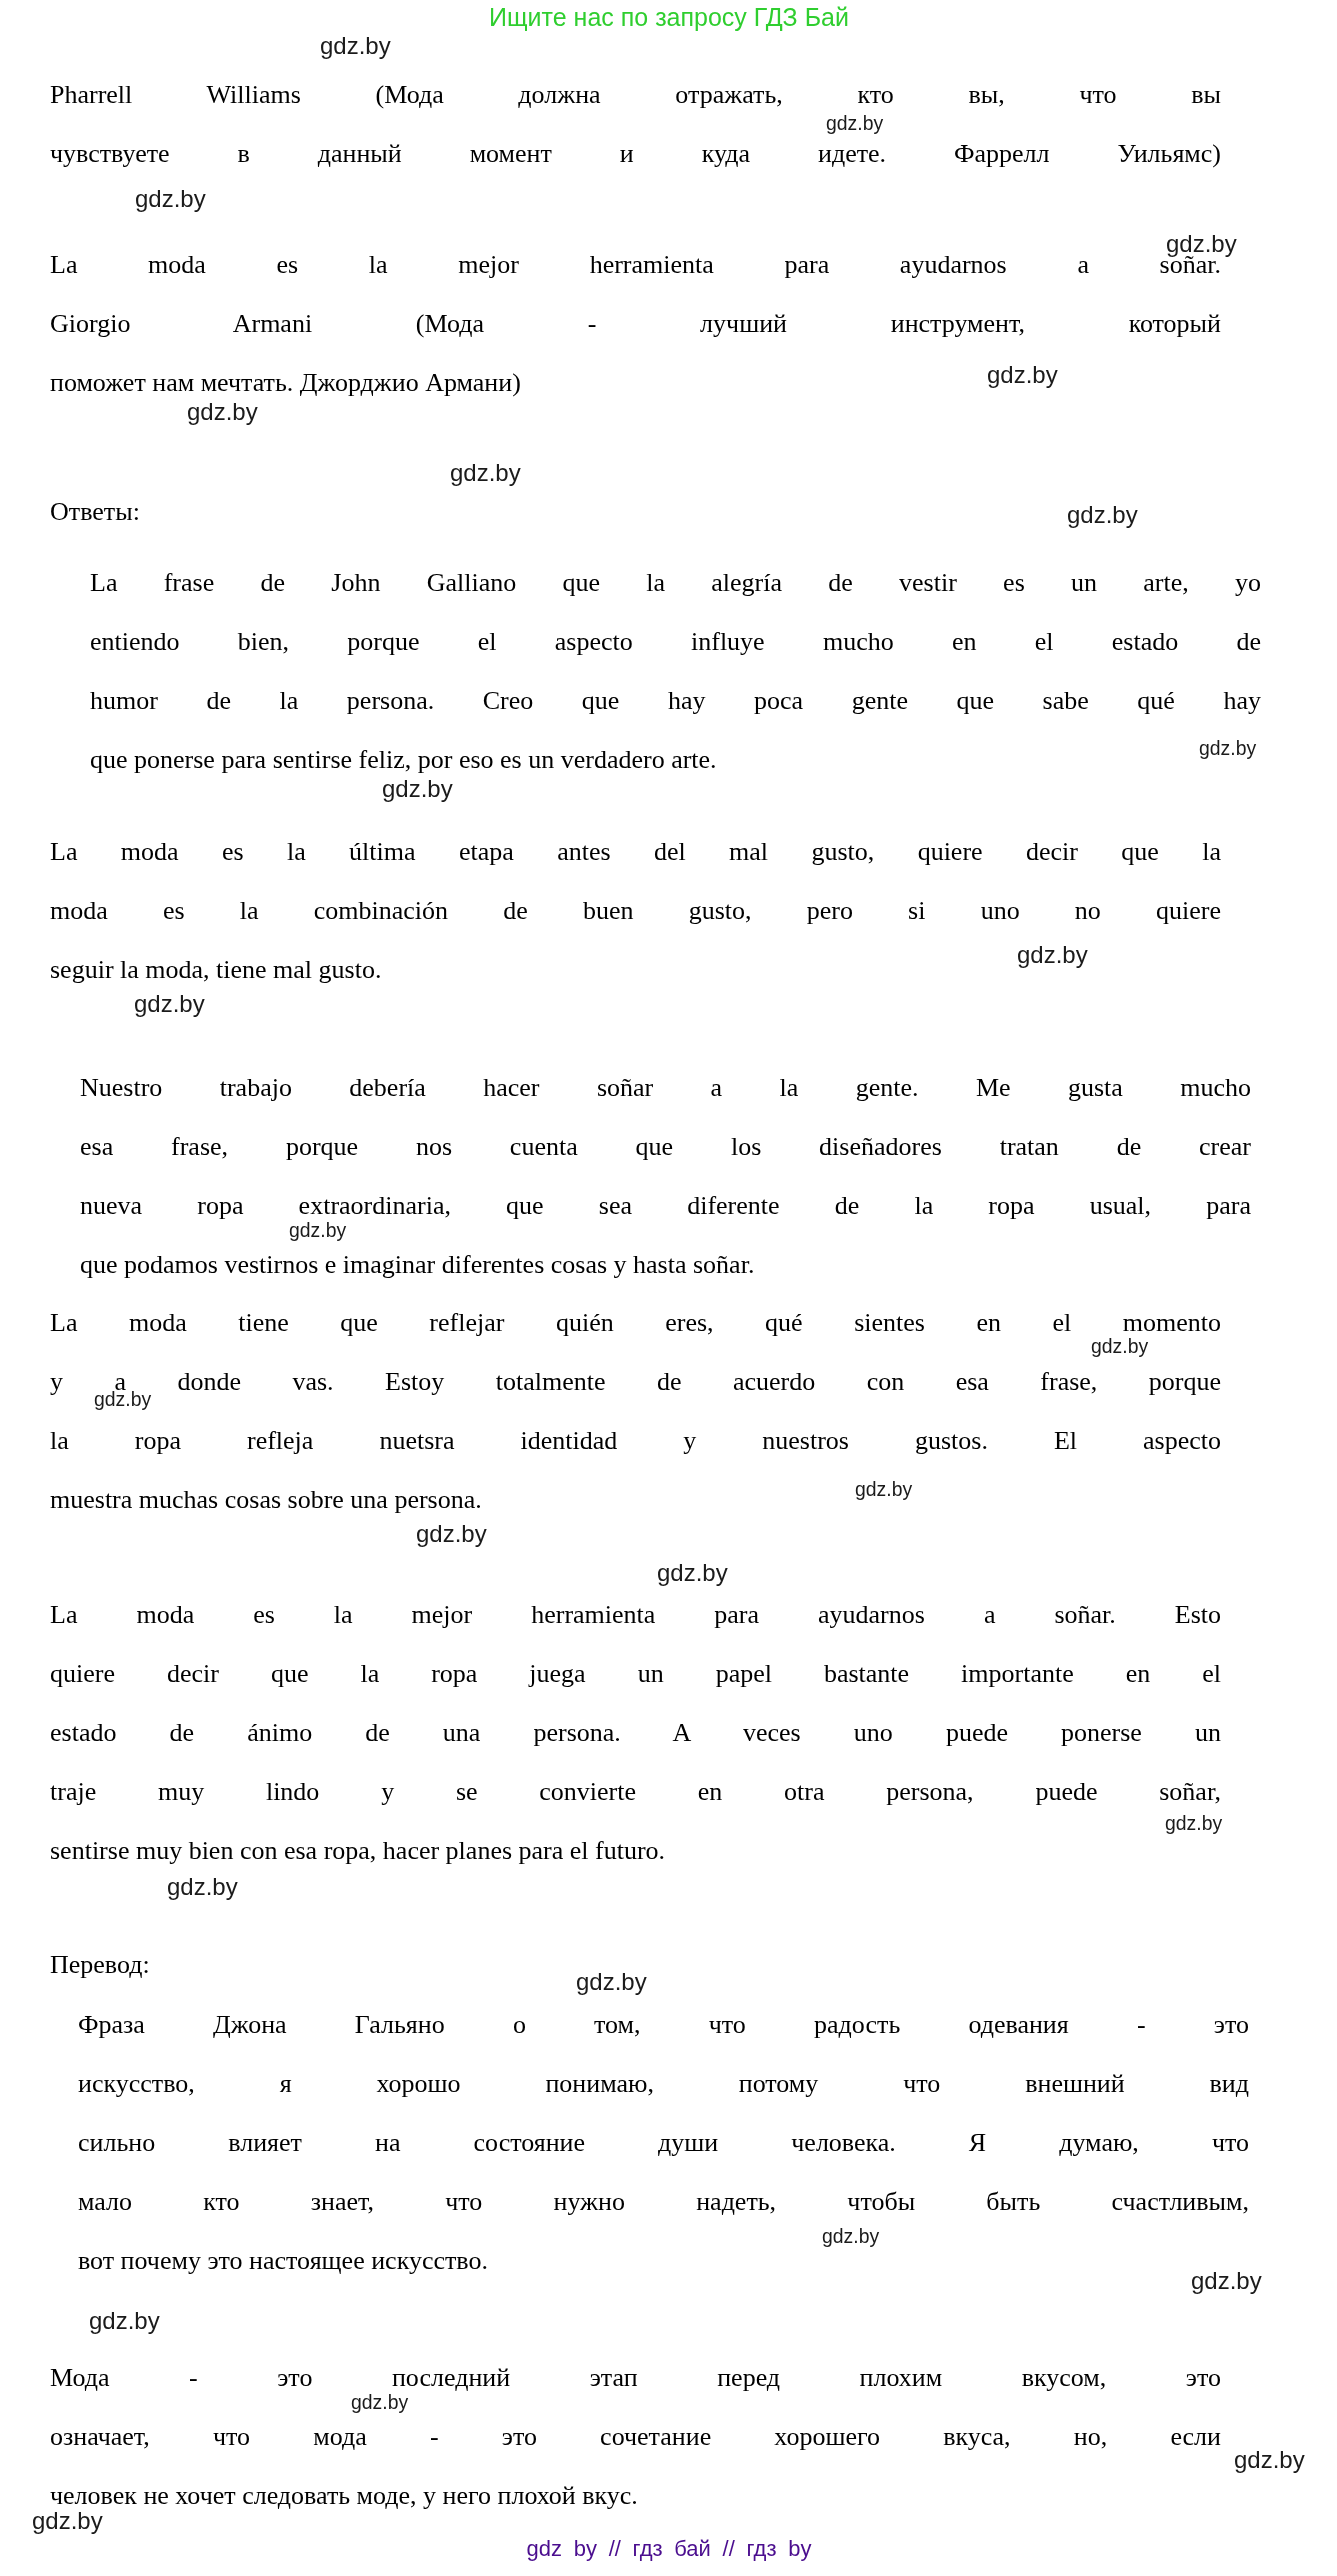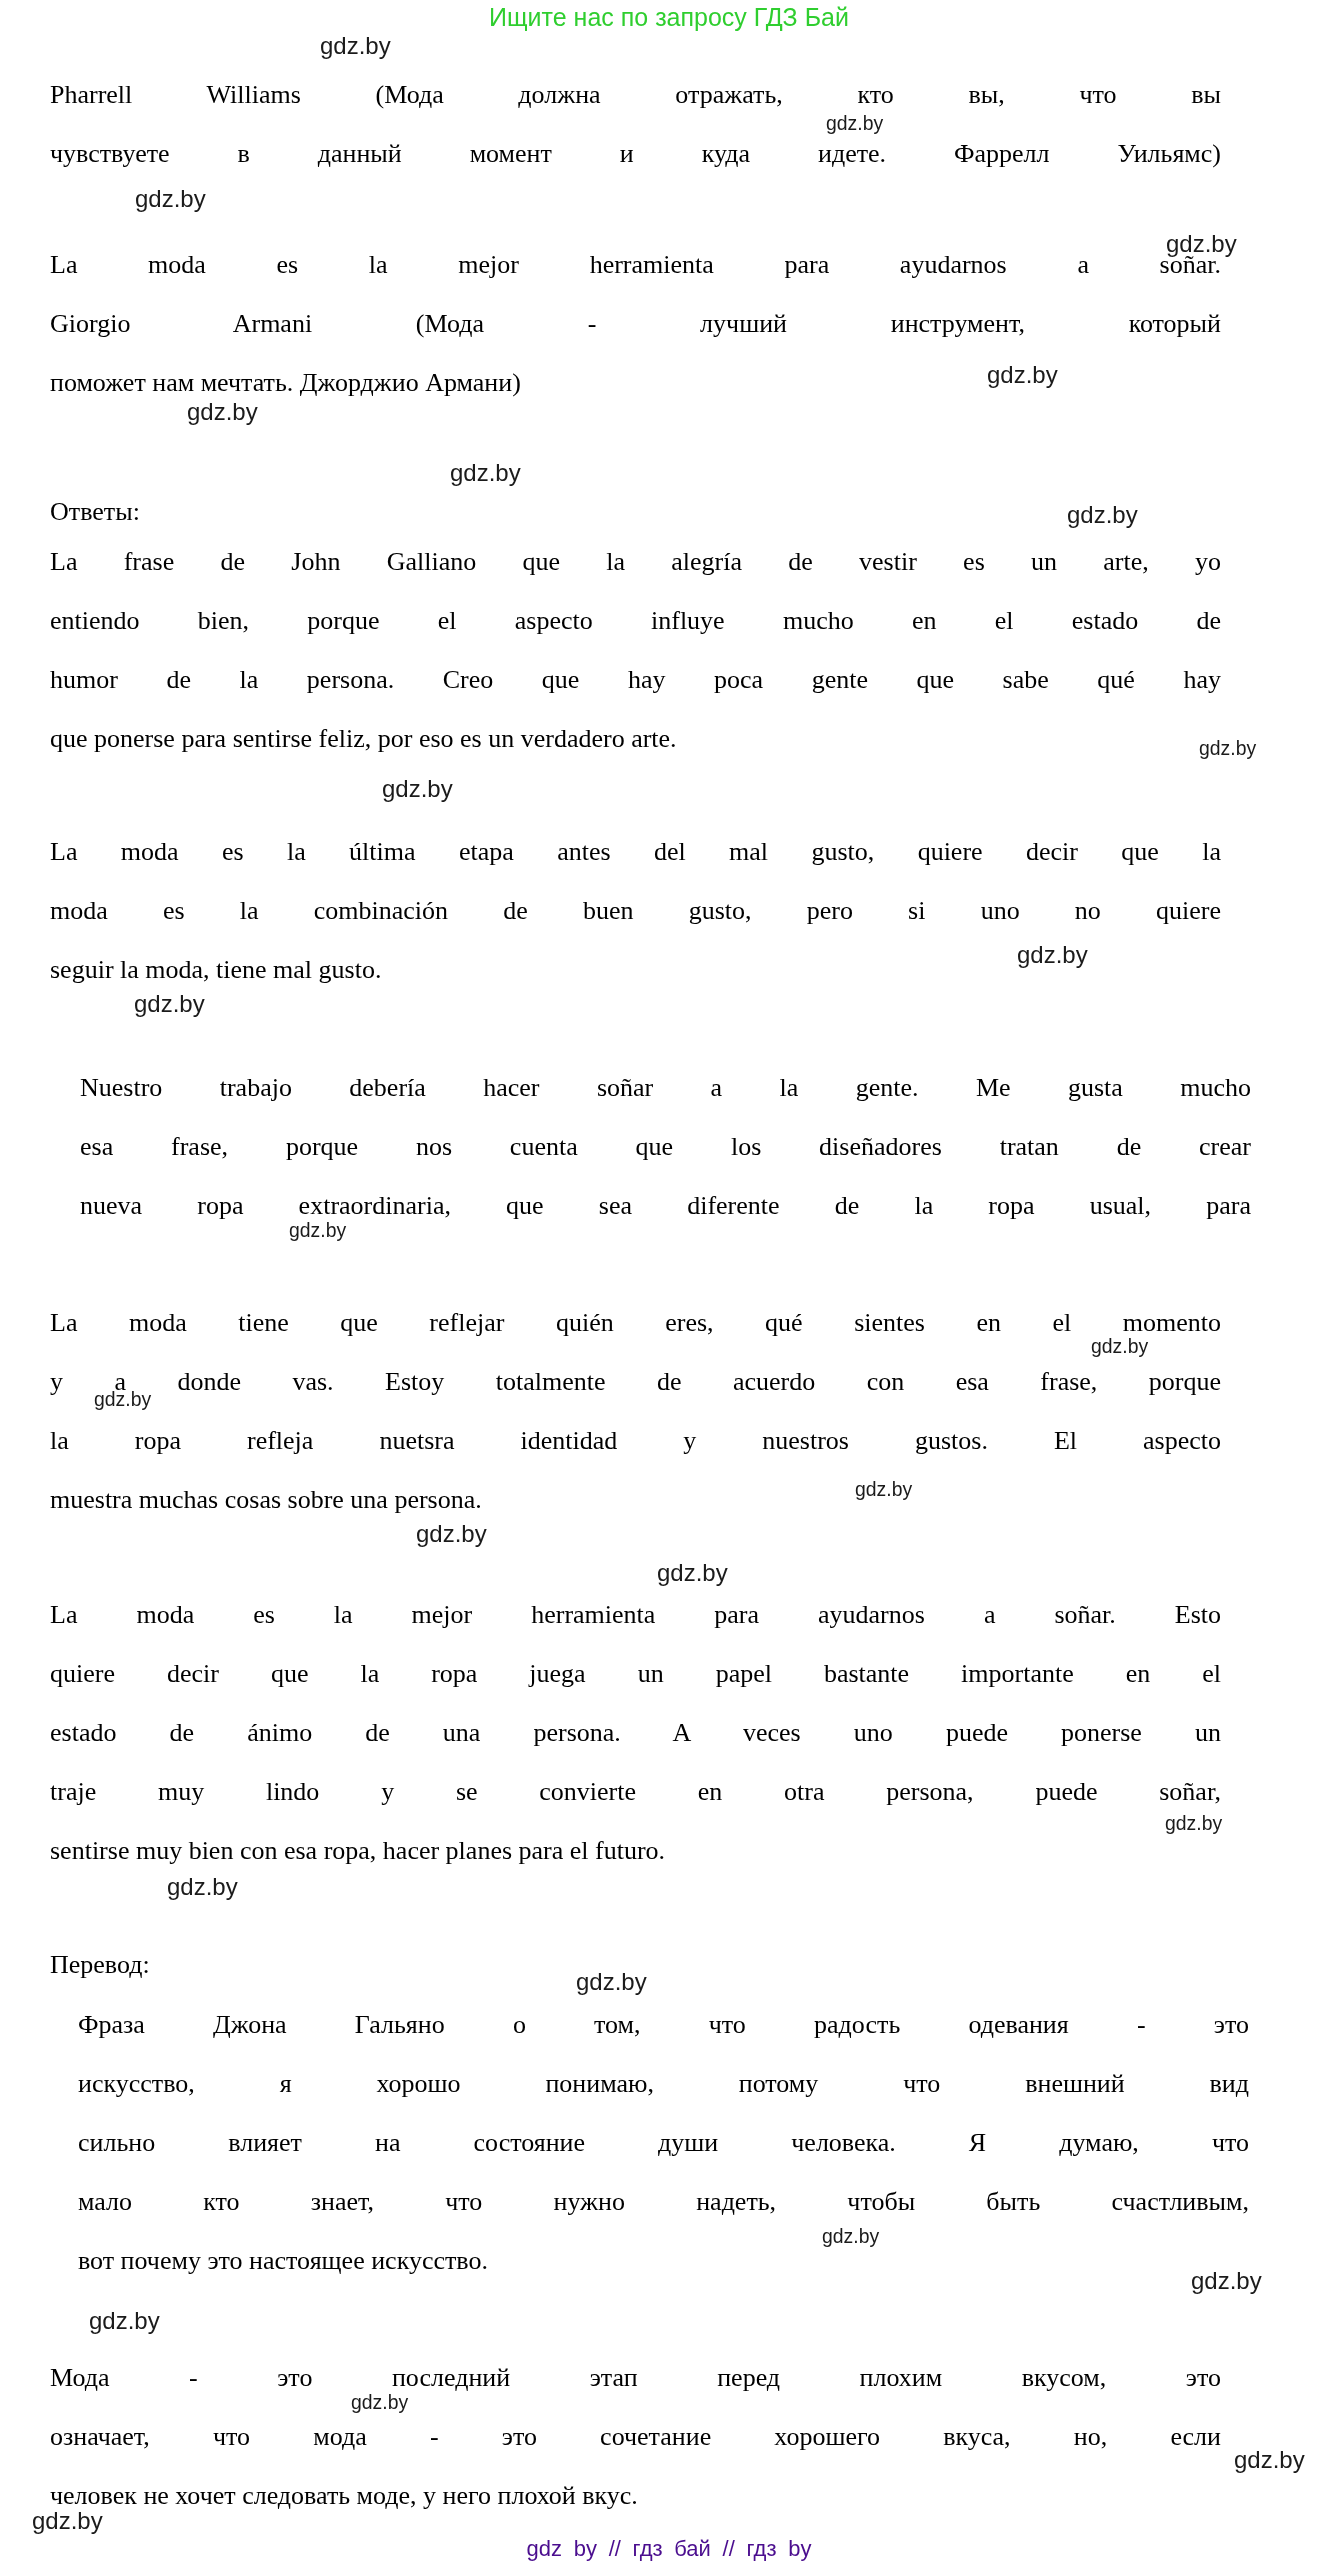--- a/index.html
+++ b/index.html
@@ -51,35 +51,36 @@
         <div class="line">чувствуете в данный момент и куда идете. Фаррелл Уильямс)</div>
       </div>
       <div class="block" style="top: 235px;">
         <div class="line">La moda es la mejor herramienta para ayudarnos a soñar.</div>
         <div class="line">Giorgio Armani (Мода - лучший инструмент, который</div>
         <div class="line last">поможет нам мечтать. Джорджио Армани)</div>
       </div>
       <div class="block" style="top: 482px;">
         <div class="line last">Ответы:</div>
       </div>
-      <div class="block" style="top: 532px;">
+      <div class="block" style="top: 553px; margin-left: 40px;">
         <div class="line">La frase de John Galliano que la alegría de vestir es un arte, yo</div>
         <div class="line">entiendo bien, porque el aspecto influye mucho en el estado de</div>
         <div class="line">humor de la persona. Creo que hay poca gente que sabe qué hay</div>
         <div class="line last">que ponerse para sentirse feliz, por eso es un verdadero arte.</div>
       </div>
       <div class="block" style="top: 822px;">
         <div class="line">La moda es la última etapa antes del mal gusto, quiere decir que la</div>
         <div class="line">moda es la combinación de buen gusto, pero si uno no quiere</div>
         <div class="line last">seguir la moda, tiene mal gusto.</div>
       </div>
       <div class="block" style="top: 1058px; margin-left: 30px;">
         <div class="line">Nuestro trabajo debería hacer soñar a la gente. Me gusta mucho</div>
         <div class="line">esa frase, porque nos cuenta que los diseñadores tratan de crear</div>
         <div class="line">nueva ropa extraordinaria, que sea diferente de la ropa usual, para</div>
+        <div class="line last">que podamos vestirnos e imaginar diferentes cosas y hasta soñar.</div>
       </div>
       <div class="block" style="top: 1293px;">
         <div class="line">La moda tiene que reflejar quién eres, qué sientes en el momento</div>
         <div class="line">y a donde vas. Estoy totalmente de acuerdo con esa frase, porque</div>
         <div class="line">la ropa refleja nuetsra identidad y nuestros gustos. El aspecto</div>
         <div class="line last">muestra muchas cosas sobre una persona.</div>
       </div>
       <div class="block" style="top: 1585px;">
         <div class="line">La moda es la mejor herramienta para ayudarnos a soñar. Esto</div>
         <div class="line">quiere decir que la ropa juega un papel bastante importante en el</div>

